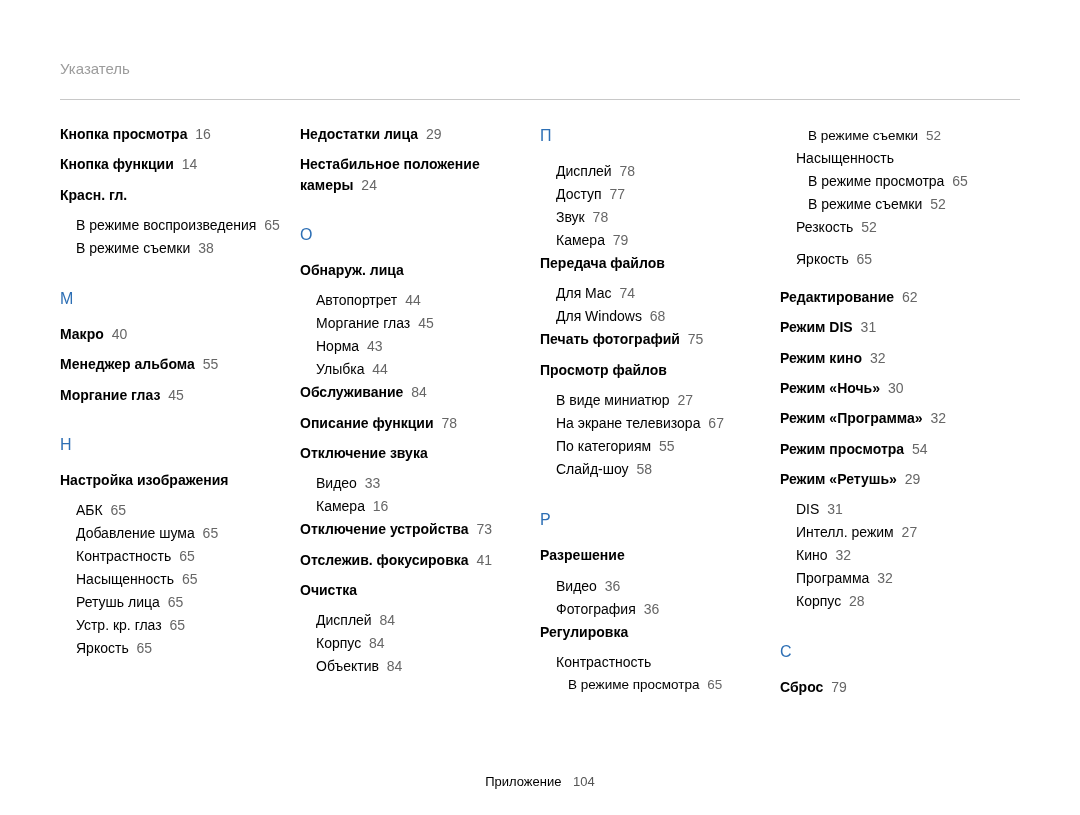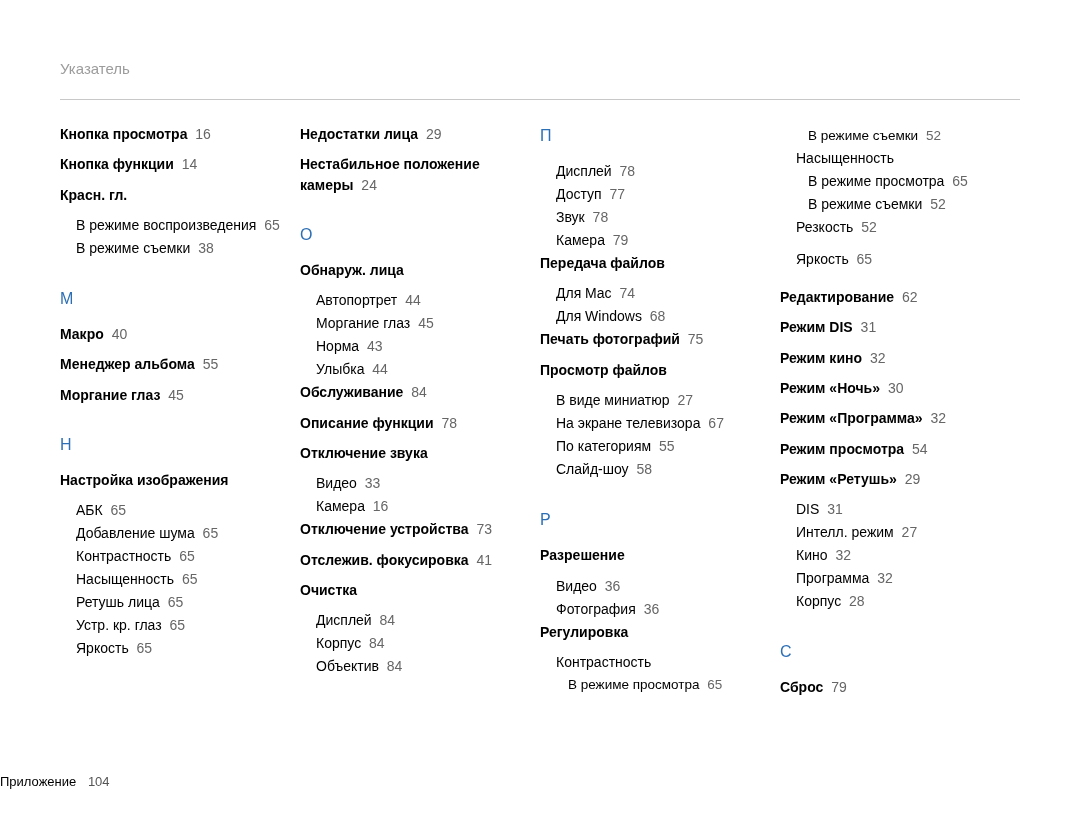--- a/index.html
+++ b/index.html
@@ -57,21 +57,21 @@
   .sub div { margin-bottom: 2px; }
   .sub-sub {
     padding-left: 12px;
     font-size: 13.5px;
   }
   .footer {
     position: absolute;
     bottom: 26px;
     left: 0;
     width: 100%;
-    text-align: left;
+    text-align: center;
     font-size: 13px;
   }
   .footer .pg { color: #555; margin-left: 8px; }
 </style>
 </head>
 <body>
 
 <div class="page">
   <div class="header-title">Указатель</div>
   <div class="columns">

